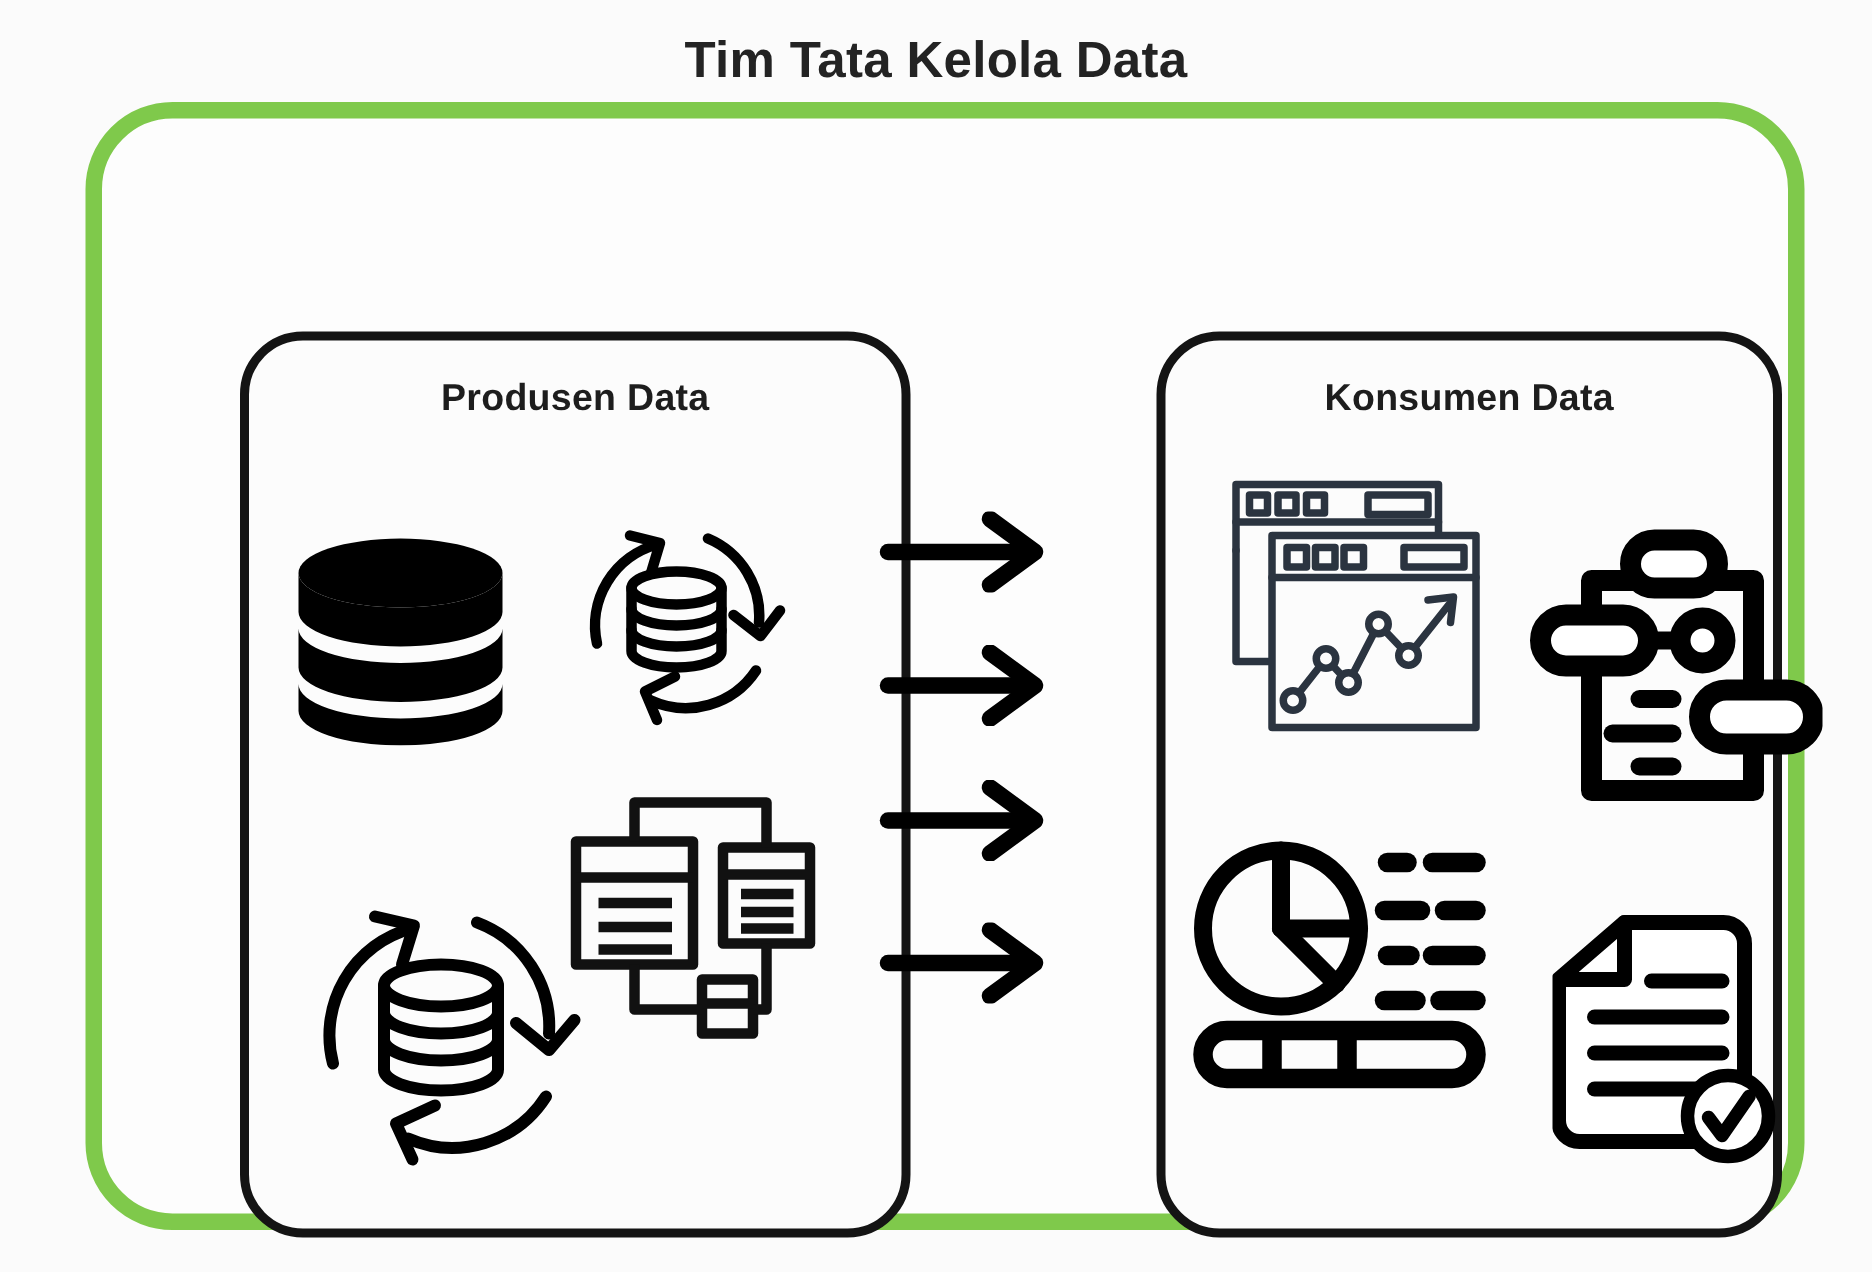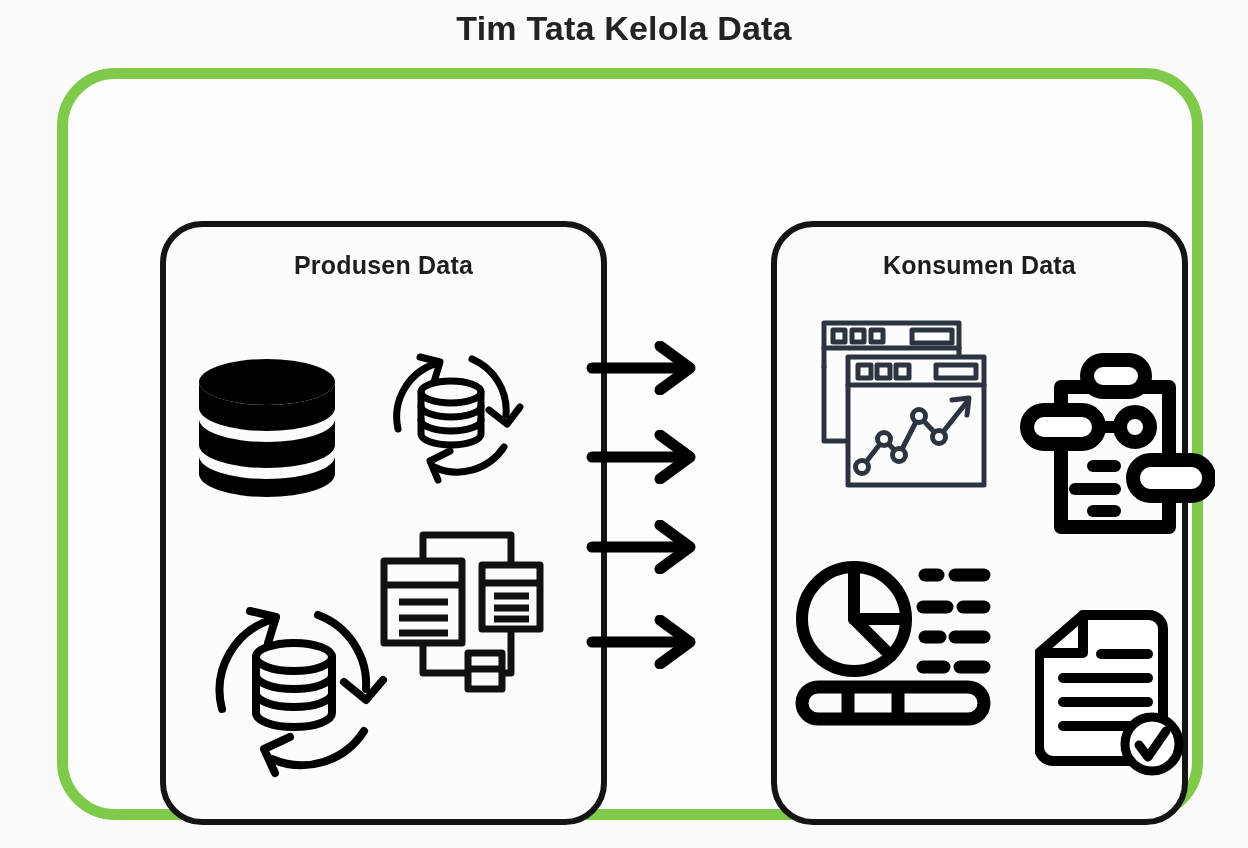--- a/index.html
+++ b/index.html
@@ -12,21 +12,21 @@
     height: 848px;
     font-family: "Liberation Sans", sans-serif;
     overflow: hidden;
     position: relative;
     background: #fbfbfb;
   }
 
   
   #page-title {
     position: absolute;
-    top: 6px;
+    top: 18px;
     left: 0;
     width: 1248px;
     text-align: center;
     font-size: 34px;
     font-weight: bold;
     color: #232323;
     letter-spacing: 0.2px;
     line-height: 44px;
   }
 

